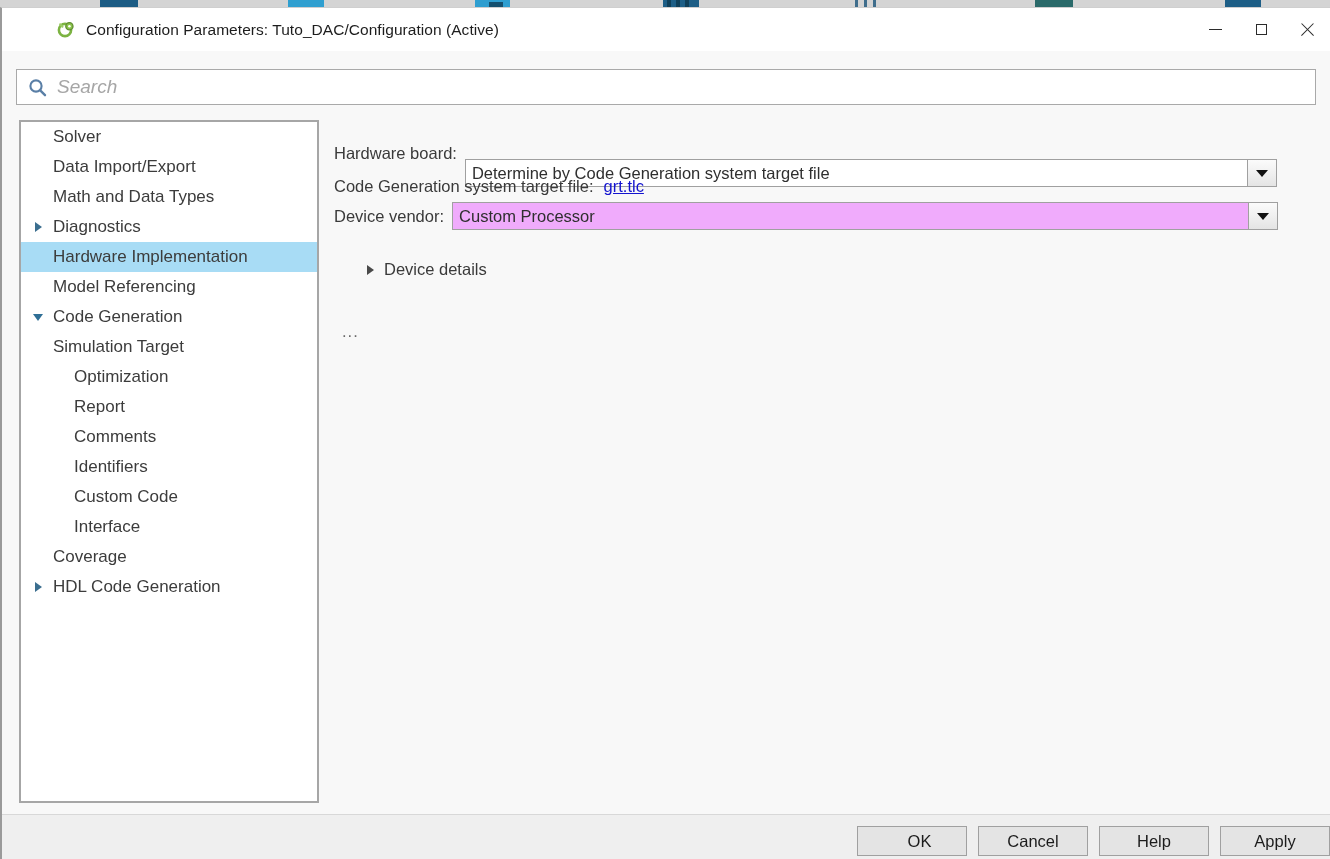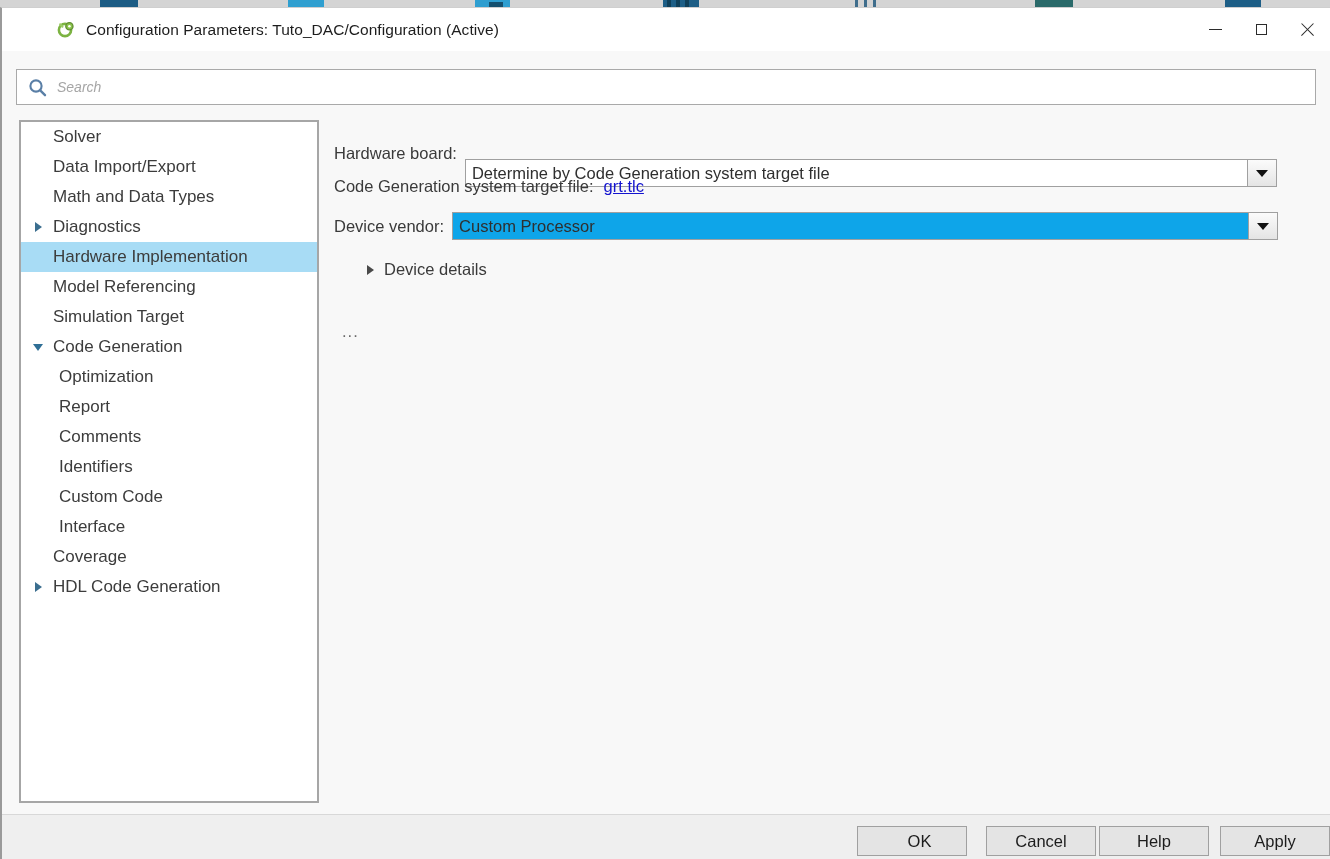--- a/index.html
+++ b/index.html
@@ -113,21 +113,21 @@
     margin-left: 11px;
     margin-right: 10px;
     flex: none;
     width: 19px; height: 19px;
   }
   .search-input {
     border: 0;
     outline: 0;
     background: transparent;
     font-family: "Liberation Sans", sans-serif;
-    font-size: 14px;
+    font-size: 19px;
     font-style: italic;
     color: #4c1d95;
     width: 1200px;
     padding: 0;
   }
   .search-input::placeholder {
     color: #a6a6a6;
     font-style: italic;
     opacity: 1;
   }
@@ -169,21 +169,21 @@
     border-top: 5px solid transparent;
     border-bottom: 5px solid transparent;
   }
   .tw .tri-down {
     width: 0; height: 0;
     border-top: 7px solid #2f6f96;
     border-left: 5.5px solid transparent;
     border-right: 5.5px solid transparent;
   }
   .tree-label.lvl0 { margin-left: 4px; }
-  .tree-label.lvl1 { margin-left: 10px; }
+  .tree-label.lvl1 { margin-left: 25px; }
 
   
   .content {
     position: absolute;
     left: 332px; top: 112px;
     width: 982px; height: 683px;
   }
   .field-row {
     position: absolute;
     display: flex;
@@ -208,21 +208,21 @@
     height: 28px;
     display: flex;
     align-items: center;
     padding-left: 6px;
     font-size: 16.5px;
     color: #2f2f2f;
     white-space: nowrap;
     overflow: hidden;
   }
   .combo .value.modified {
-    background: #0ea5e9;
+    background: #f0abfc;
   }
   .combo .arrow-btn {
     width: 30px;
     height: 28px;
     flex: none;
     border: 1px solid #a0a0a0;
     box-sizing: border-box;
     background: linear-gradient(to bottom, #fbfbfb 0%, #f0f0f0 50%, #e4e4e4 100%);
     display: flex;
     align-items: center;
@@ -370,28 +370,28 @@
         </div>
         <div class="tree-row selected">
           <span class="tw"></span>
           <span class="tree-label lvl0">Hardware Implementation</span>
         </div>
         <div class="tree-row">
           <span class="tw"></span>
           <span class="tree-label lvl0">Model Referencing</span>
         </div>
         <div class="tree-row">
-          <span class="tw"></span>
-          <span class="tree-label lvl0">Simulation Target</span>
-        </div>
-        <div class="tree-row">
           <span class="tw">
             <span class="tri-down"></span>
           </span>
           <span class="tree-label lvl0">Code Generation</span>
+        </div>
+        <div class="tree-row">
+          <span class="tw"></span>
+          <span class="tree-label lvl0">Simulation Target</span>
         </div>
         <div class="tree-row">
           <span class="tw"></span>
           <span class="tree-label lvl1">Optimization</span>
         </div>
         <div class="tree-row">
           <span class="tw"></span>
           <span class="tree-label lvl1">Report</span>
         </div>
         <div class="tree-row">
@@ -433,38 +433,38 @@
           <span class="tri"></span>
         </span>
       </span>
     </div>
 
     <div class="field-row" style="left:0; top:51px;">
       <span class="field-label">Code Generation system target file:</span>
       <span class="tlc-link">grt.tlc</span>
     </div>
 
-    <div class="field-row" style="left:0; top:91px;">
+    <div class="field-row" style="left:0; top:81px;">
       <span class="field-label">Device vendor:</span>
       <span class="combo" style="margin-left:8px;">
         <span class="value modified" style="width:796px;">Custom Processor</span>
         <span class="arrow-btn">
           <span class="tri"></span>
         </span>
       </span>
     </div>
 
     <div class="expander" style="left:5px; top:140px;padding-left:28px;">
       <span class="tri-right"></span>
       <span class="exp-label">Device details</span>
     </div>
 
     <div class="ellipsis" style="left:8px; top:202px;">...</div>
   </div>
 
   <div class="btnbar">
     <div class="dlg-btn" style="left:855px;  width:110px;padding-left:15px;">OK</div>
-    <div class="dlg-btn" style="left:976px;  width:110px;margin-left:8px;">Cancel</div>
+    <div class="dlg-btn" style="left:976px;  width:110px;">Cancel</div>
     <div class="dlg-btn" style="left:1097px; width:110px;">Help</div>
     <div class="dlg-btn" style="left:1218px; width:110px;">Apply</div>
   </div>
 
 </div>
 
 </body></html>

